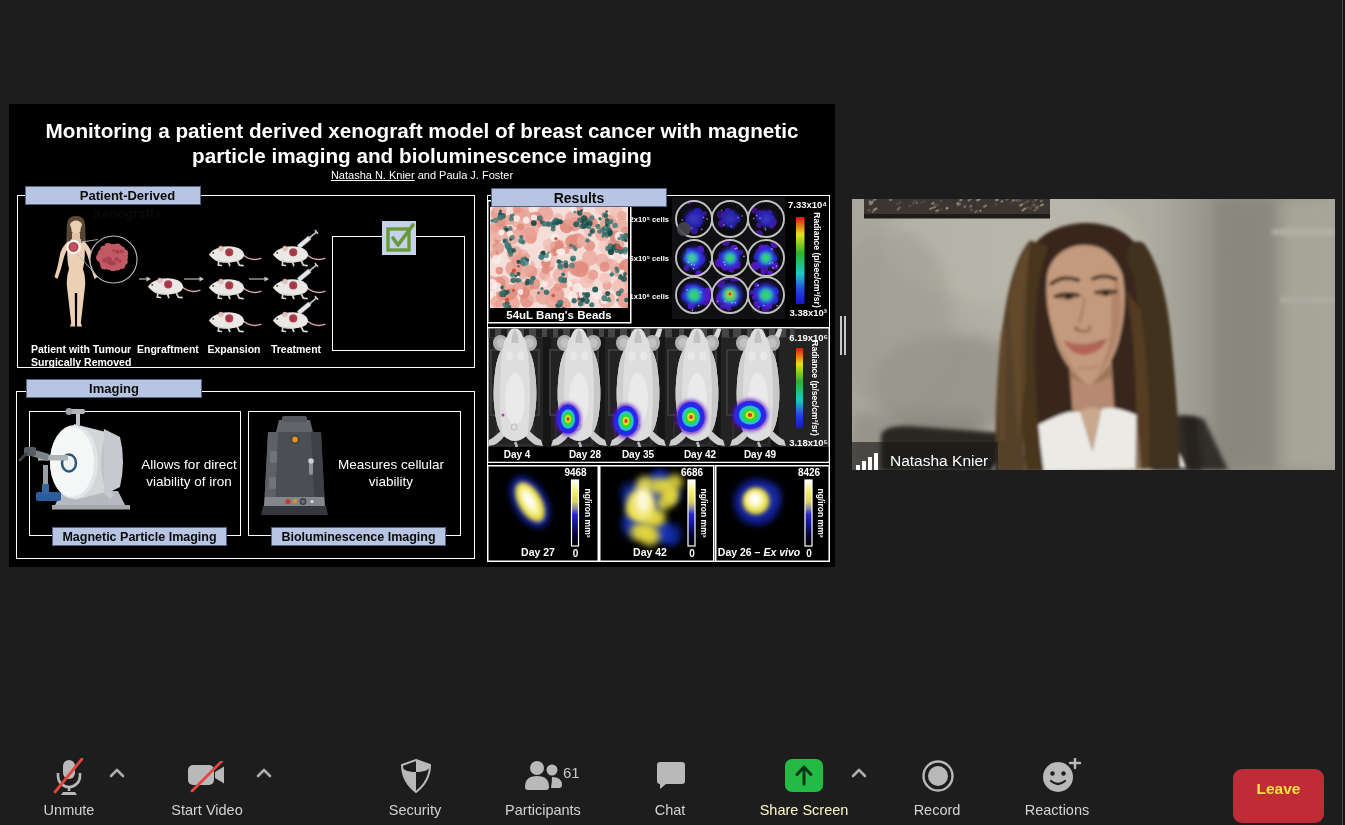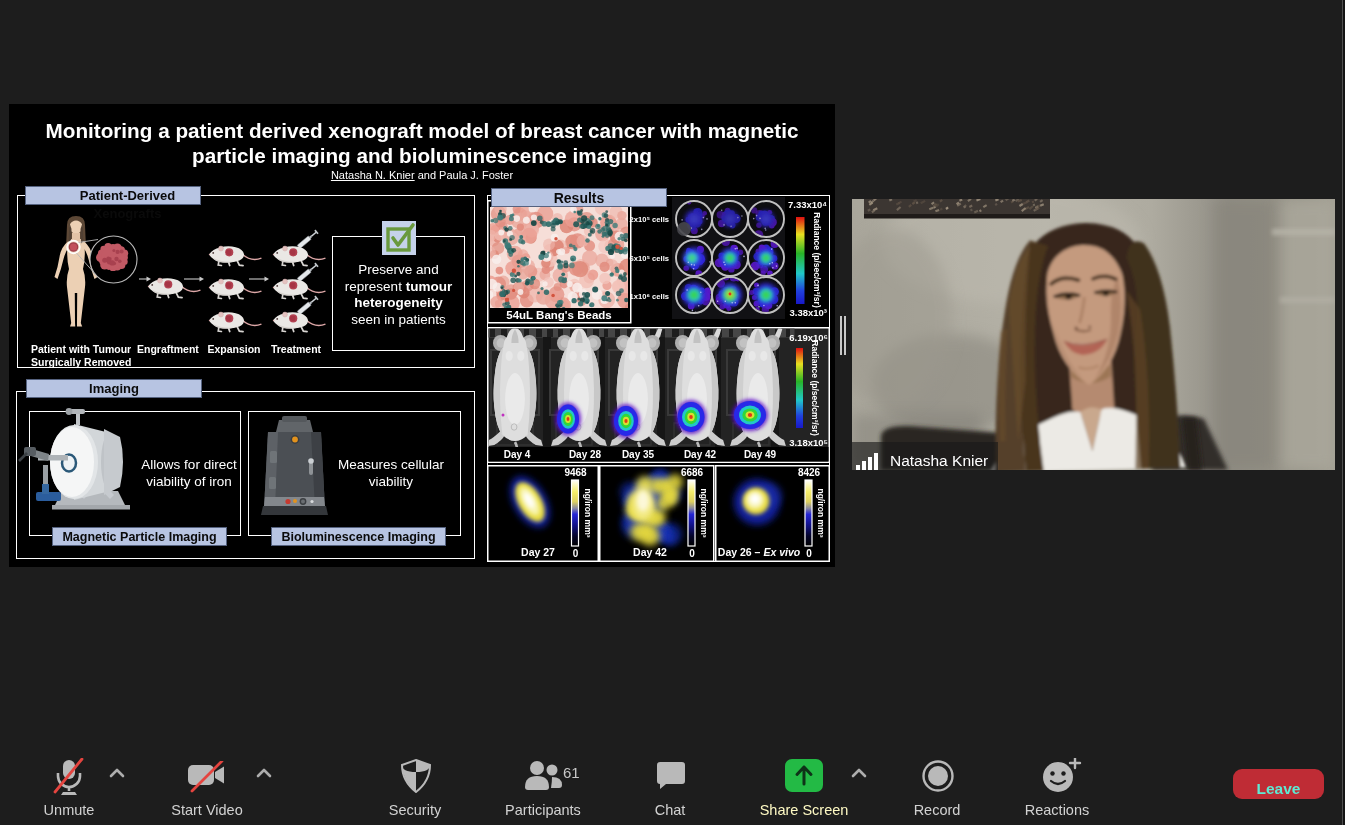--- a/index.html
+++ b/index.html
@@ -205,21 +205,20 @@
           </g>
         </svg></div>
 
     <div class="wbox" style="left:323px;top:132px;width:133px;height:115px;"></div>
     <div class="abs" style="left:373px;top:117px;width:34px;height:34px;background:#c5d2ea;">
       <svg width="34" height="34" viewBox="0 0 34 34" style="overflow:visible;">
         <rect x="6" y="8" width="21" height="21" fill="none" stroke="#69993d" stroke-width="3.4"></rect>
         <path d="M11 17 L16 24 L31 4" fill="none" stroke="#69993d" stroke-width="3.6" stroke-linecap="round" stroke-linejoin="round"></path>
       </svg>
     </div>
-    <div class="wtxt" style="left:323px;top:158px;width:133px;font-size:13.5px;line-height:16.5px;">Preserve and<br>represent <b>tumour</b><br><b>heterogeneity</b><br>seen in patients</div>
 
     <div class="wtxt" style="left:22px;top:239px;width:110px;font-size:10.5px;font-weight:bold;line-height:12.5px;text-align:left;">Patient with Tumour<br>Surgically Removed</div>
     <div class="wtxt" style="left:128px;top:239px;width:60px;font-size:10.5px;font-weight:bold;">Engraftment</div>
     <div class="wtxt" style="left:196px;top:239px;width:58px;font-size:10.5px;font-weight:bold;">Expansion</div>
     <div class="wtxt" style="left:258px;top:239px;width:58px;font-size:10.5px;font-weight:bold;">Treatment</div>
 
     <div class="wbox" style="left:7px;top:287px;width:459px;height:168px;"></div>
     <div class="hdr" style="left:17px;top:275px;width:176px;height:19px;font-size:13px;line-height:18px;">Imaging</div>
     <div class="wbox" style="left:20px;top:307px;width:212px;height:125px;"></div>
     <div class="wbox" style="left:239px;top:307px;width:213px;height:125px;"></div>
@@ -1630,15 +1629,15 @@
       </svg>
       <div class="tb" style="left:837px;top:62px;width:200px;">Record</div>
       <svg class="abs" style="left:1042px;top:18px;" width="40" height="36" viewBox="0 0 40 36">
         <circle cx="16" cy="19" r="15" fill="#b9b9b9"></circle>
         <circle cx="10.5" cy="15.5" r="2.2" fill="#1d1d1d"></circle>
         <circle cx="21.5" cy="15.5" r="2.2" fill="#1d1d1d"></circle>
         <path d="M9 23 Q16 29 23 23" stroke="#1d1d1d" stroke-width="2.2" fill="none" stroke-linecap="round"></path>
         <path d="M33 0 L33 10 M28 5 L38 5" stroke="#b9b9b9" stroke-width="2.4" stroke-linecap="round"></path>
       </svg>
       <div class="tb" style="left:957px;top:62px;width:200px;">Reactions</div>
-      <div class="abs" style="left:1233px;top:29px;width:91px;height:30px;background:#bf2c35;border-radius:9px;color:#5eead4;font-weight:bold;font-size:15.5px;text-align:center;line-height:39px;">Leave</div>
+      <div class="abs" style="left:1233px;top:29px;width:91px;height:54px;background:#bf2c35;border-radius:9px;color:#fde047;font-weight:bold;font-size:15.5px;text-align:center;line-height:39px;">Leave</div>
     </div>
 </div>
 
 </body></html>

